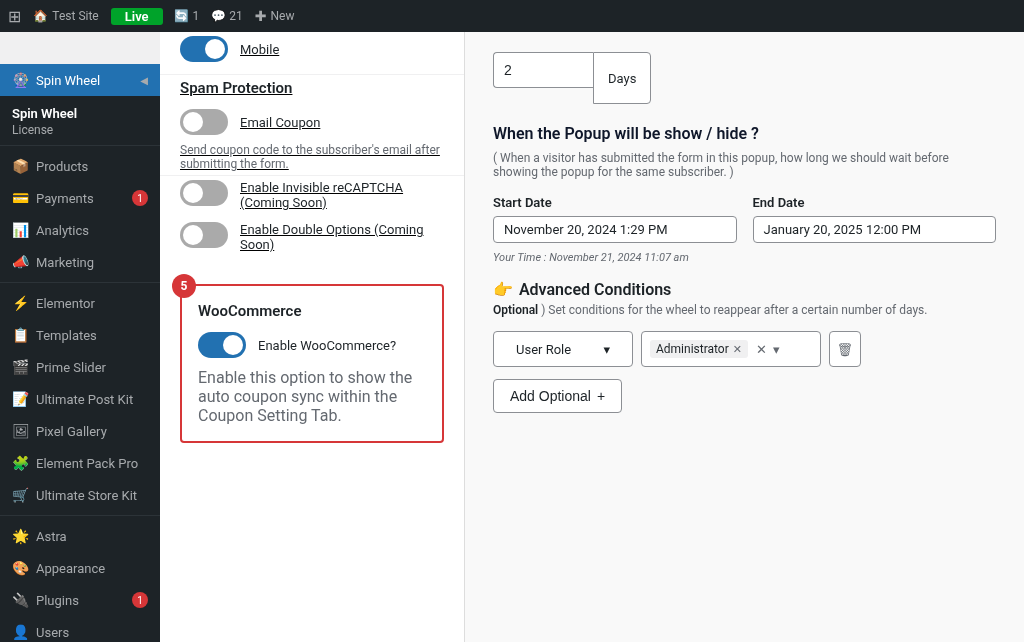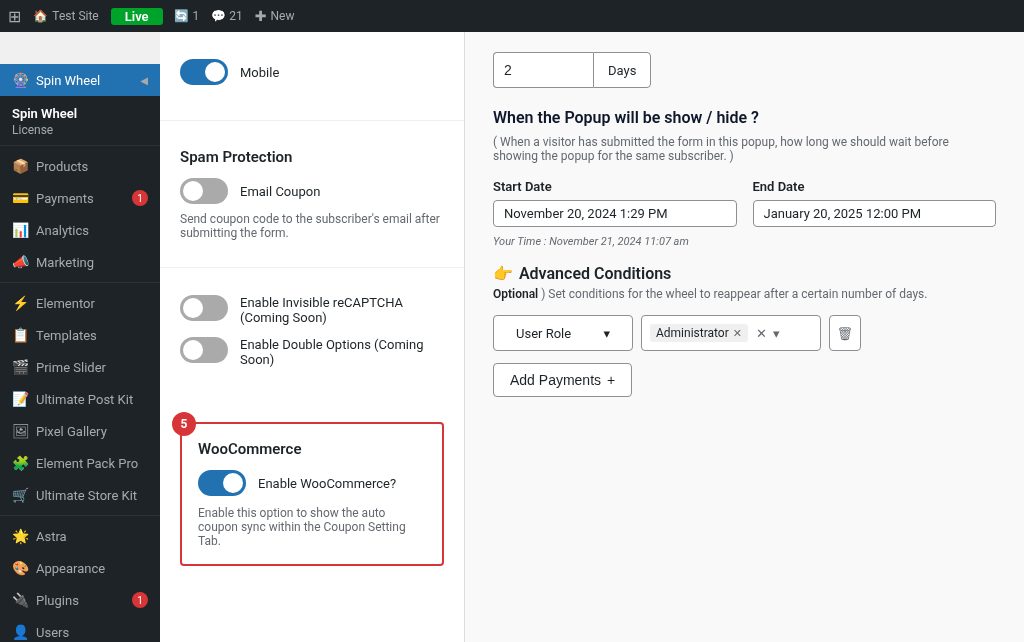--- a/index.html
+++ b/index.html
@@ -45,21 +45,21 @@
       margin-top: 32px; flex: 1; display: flex;
       height: calc(642px - 32px); overflow: hidden;
     }
 
     
     .left-panel {
       width: 305px; background: #fff; overflow-y: auto;
       border-right: 1px solid #ddd; padding: 0;
       flex-shrink: 0;
     }
-    .panel-section { padding: 27px 20px; }
+    .panel-section { padding: 4px 20px; text-decoration: underline; }
     .panel-section + .panel-section { border-top: 1px solid #f0f0f1; }
 
     
     .toggle-row { display: flex; align-items: center; gap: 12px; margin-bottom: 8px; }
     .toggle-switch {
       width: 48px; height: 26px; background: #2271b1; border-radius: 13px;
       position: relative; cursor: pointer; flex-shrink: 0;
     }
     .toggle-switch.off { background: #aaa; }
     .toggle-knob {
@@ -86,37 +86,37 @@
       padding: 16px; position: relative;
     }
     .woo-badge {
       position: absolute; top: -12px; left: -10px;
       background: #d63638; color: #fff;
       border-radius: 50%; width: 24px; height: 24px;
       font-size: 12px; font-weight: 700;
       display: flex; align-items: center; justify-content: center;
     }
     .woo-title { font-size: 15px; font-weight: 600; color: #1d2327; margin-bottom: 12px; }
-    .woo-desc { font-size: 12px; color: #646970; margin-top: 10px; }
+    .woo-desc { font-size: 16px; color: #646970; margin-top: 10px; }
 
     
     .right-panel {
       flex: 1; background: #f9f9f9; overflow-y: auto;
       padding: 20px 28px;
     }
 
     
     .days-row { display: flex; gap: 0; margin-bottom: 20px; }
     .days-input {
       width: 100px; height: 36px; border: 1px solid #8c8f94;
       border-right: none; border-radius: 4px 0 0 4px;
       padding: 0 10px; font-size: 14px; color: #1d2327; background: #fff;
     }
     .days-label-btn {
-      height: 36px; padding: 0 14px; background: #fff;
+      height: 52px; padding: 0 14px; background: #fff;
       border: 1px solid #8c8f94; border-radius: 0 4px 4px 0;
       font-size: 13px; color: #1d2327; display: flex; align-items: center;
     }
 
     
     .popup-question { font-size: 16px; font-weight: 600; color: #0f172a; margin-bottom: 8px; }
     .popup-note { font-size: 12px; color: #646970; margin-bottom: 16px; }
 
     
     .date-row { display: flex; gap: 16px; margin-bottom: 8px; }
@@ -365,18 +365,18 @@
           <span>Administrator</span>
           <span class="cond-tag-x">✕</span>
         </div>
         <span style="margin-left:4px;cursor:pointer;color:#646970;">✕</span>
         <span style="margin-left:2px;cursor:pointer;color:#646970;">▾</span>
       </div>
       <div class="cond-btn cond-btn-delete">🗑</div>
     </div>
 
     <button class="add-condition-btn">
-      <span>Add Payments</span>
+      <span>Add Optional</span>
       <span>+</span>
     </button>
   </div>
 
 </div>
 
 </body></html>

